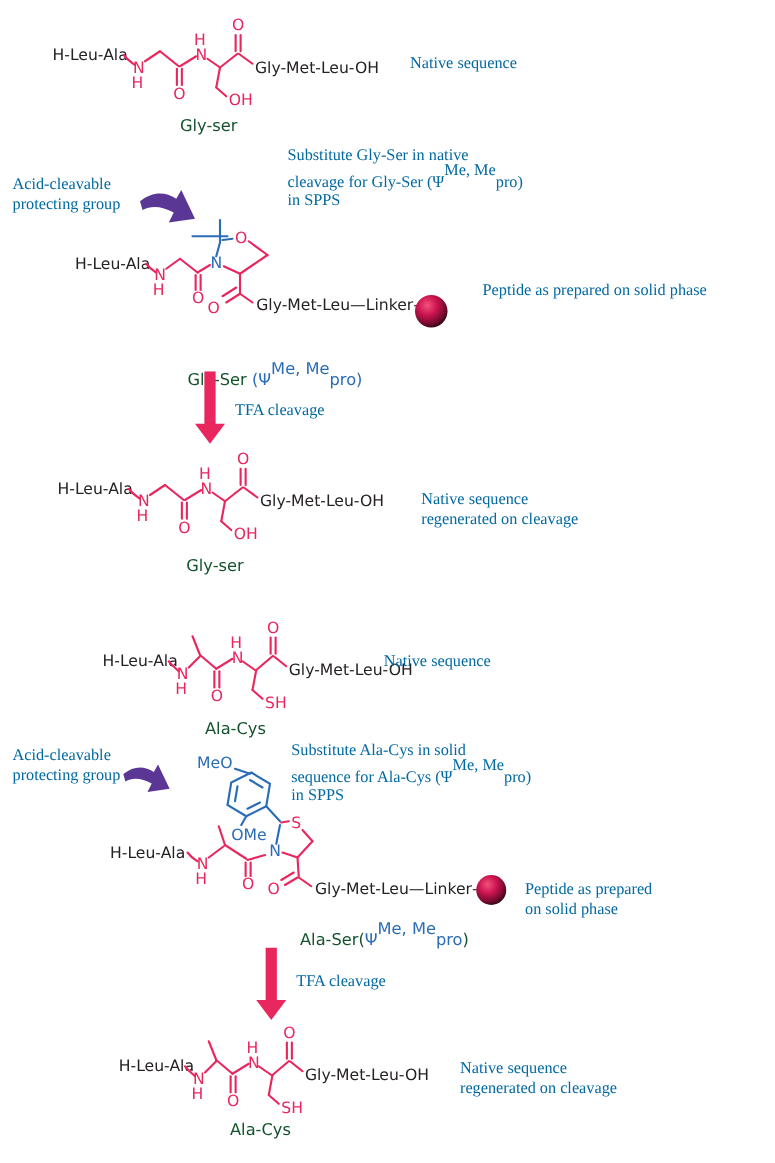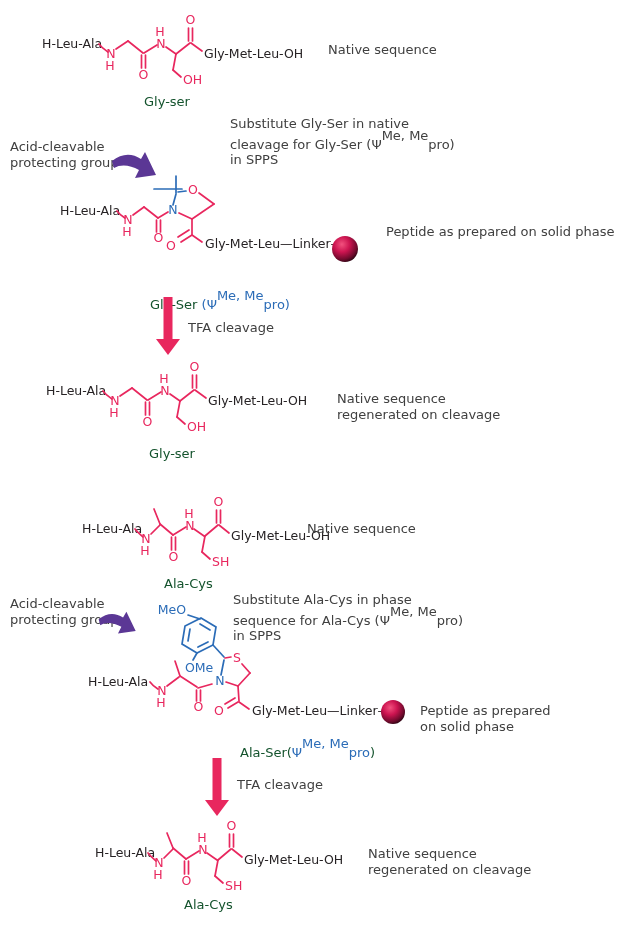--- a/index.html
+++ b/index.html
@@ -1,19 +1,19 @@
 <!DOCTYPE html>
 <html><head>
 <meta charset="utf-8">
 <style>
   html,body{margin:0;padding:0;}
   body{width:620px;height:930px;position:relative;background:#ffffff;overflow:hidden;
        font-family:"DejaVu Sans","Liberation Sans",sans-serif;color:#262224;}
   .abs{position:absolute;}
-  .cap{font-size:13px;line-height:15.5px;color:#404040;white-space:nowrap;}
+  .cap{font-size:13px;line-height:15.5px;color:#0369a1;white-space:nowrap;font-family:Liberation Serif, serif;}
   .lbl{font-size:13px;white-space:nowrap;}
   .pktxt{color:#14532d;}
   .bltxt{color:#2b6cb7;}
   sup.ms{font-size:13px;position:relative;top:-4px;letter-spacing:0;}
   svg text{font-family:"DejaVu Sans","Liberation Sans",sans-serif;font-size:12.5px;}
   svg .am{text-anchor:middle;}
   svg .ae{text-anchor:end;}
   .pk{stroke:#e8275e;stroke-width:1.7;fill:none;stroke-linecap:round;}
   .bl{stroke:#2b6cb7;stroke-width:1.7;fill:none;stroke-linecap:round;}
   .pkt{fill:#e8275e;}
@@ -197,21 +197,21 @@
       <path class="pk" d="M125,42 L122,58"></path>
       <path class="pk" d="M122,58 L130,65"></path>
       <text class="pkt" x="132" y="72">SH</text>
     </g>
   </svg>
 </div>
 <div class="abs cap" style="left:307px;top:521px;">Native sequence</div>
 <div class="abs lbl pktxt" style="left:164px;top:576px;">Ala-Cys</div>
 
 <div class="abs cap" style="left:233px;top:592px;">
-  <div>Substitute Ala-Cys in phase</div>
+  <div>Substitute Ala-Cys in solid</div>
   <div><span>sequence for Ala-Cys (Ψ</span><sup class="ms">Me, Me</sup><span>pro)</span></div>
   <div>in SPPS</div>
 </div>
 
 <div class="abs cap" style="left:10px;top:596px;">
   <div>Acid-cleavable</div>
   <div>protecting group</div>
 </div>
 
 <div class="abs" style="left:96px;top:610px;">

